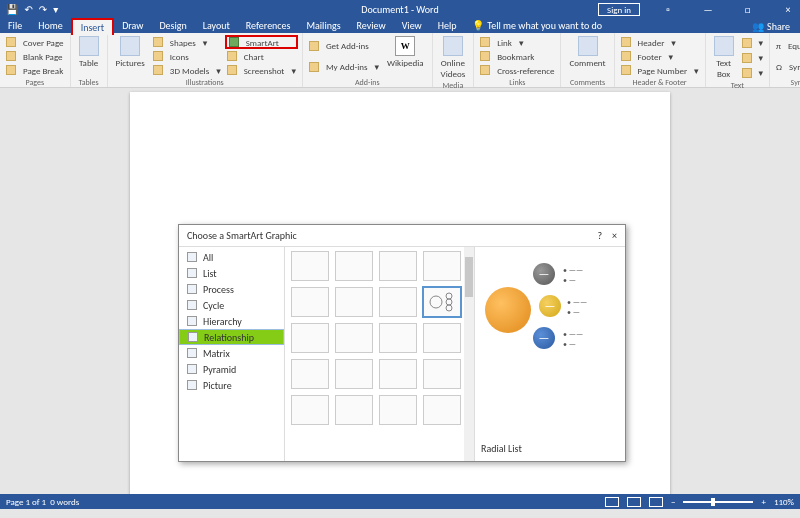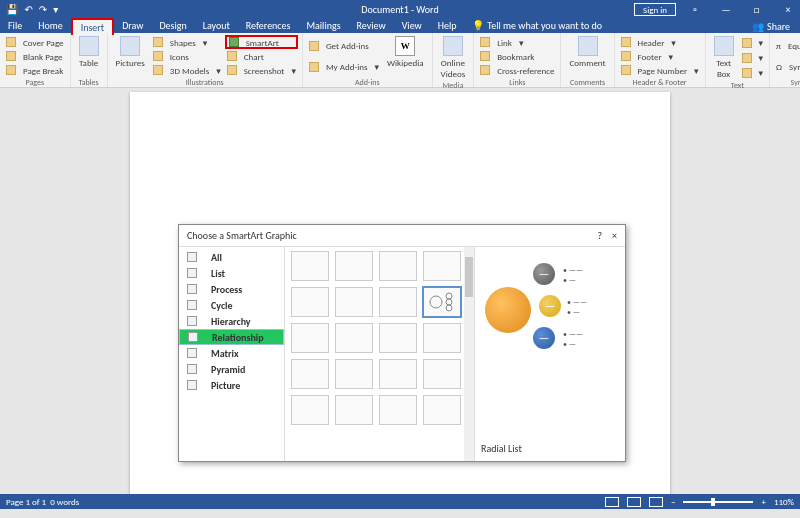--- a/index.html
+++ b/index.html
@@ -1,20 +1,20 @@
 <!DOCTYPE html>
 <html><head>
 <meta charset="utf-8">
 <style>
   * { box-sizing: border-box; margin: 0; padding: 0; font-family: "Segoe UI", Calibri, sans-serif; }
   html, body { width: 800px; height: 518px; overflow: hidden; background: #e6e6e6; }
   .titlebar { height: 18px; background: #2b579a; color: #fff; display:flex; align-items:center; font-size:10px; position:relative; }
   .titlebar .qat { display:flex; gap:6px; padding:0 6px; align-items:center; }
   .titlebar .doc-title { position:absolute; left:50%; transform:translateX(-50%); }
-  .titlebar .right { position:absolute; right:0; display:flex; align-items:center; gap:7px; }
+  .titlebar .right { position:absolute; right:0; display:flex; align-items:center; gap:16px; }
   .titlebar .signin { border:1px solid #fff; padding:0 8px; font-size:9px; height:13px; line-height:11px; }
   .titlebar .winbtn { width:24px; text-align:center; }
   .tabs { height:15px; background:#2b579a; color:#fff; display:flex; font-size:10px; align-items:flex-end; position:relative;}
   .tab { padding:0 8px; height:15px; line-height:15px; cursor:pointer; }
   .tab.active { background:#f3f3f3; color:#2b579a; border:2px solid #d00; border-bottom:none; height:17px; line-height:15px; margin-bottom:-2px;}
   .share { position:absolute; right:4px; color:#fff; font-size:10px; padding:0 6px;}
   .ribbon { height:55px; background:#f3f3f3; border-bottom:1px solid #d0d0d0; display:flex; font-size:9px; color:#444; }
   .group { border-right:1px solid #e0e0e0; padding:2px 4px 0 4px; display:flex; flex-direction:column; }
   .group .body { flex:1; display:flex; gap:2px; }
   .group .label { text-align:center; font-size:8px; color:#666; height:10px; }
@@ -31,23 +31,23 @@
   .viewbtn { width:14px; height:10px; border:1px solid #fff; }
   .slider { width:70px; height:2px; background:#fff; position:relative;}
   .slider::after{content:"";position:absolute;width:4px;height:8px;background:#fff;top:-3px;left:28px;}
 
   .dialog { position:absolute; left:178px; top:136px; width:448px; height:238px; background:#fff; border:1px solid #888; box-shadow:2px 2px 6px rgba(0,0,0,.35); display:flex; flex-direction:column; font-size:10px; color:#333; }
   .dlg-title { height:22px; display:flex; align-items:center; padding:0 8px; border-bottom:1px solid #ddd; }
   .dlg-title .t { font-size:10px; }
   .dlg-title .sp { margin-left:auto; display:flex; gap:10px; }
   .dlg-body { flex:1; display:flex; overflow:hidden; }
   .catlist { width:106px; border-right:1px solid #ddd; padding:2px 0; }
-  .cat { display:flex; align-items:center; gap:14px; padding:1px 8px; height:16px;font-weight:bold; }
+  .cat { display:flex; align-items:center; gap:6px; padding:1px 8px; height:16px; }
   .cat .ci { width:10px; height:10px; border:1px solid #999; background:#eef3fa; }
-  .cat.sel { background:#22c55e; border:1px solid #9bbde0; }
+  .cat.sel { background:#84cc16; border:1px solid #9bbde0; }
   .gallery { flex:1; border-right:1px solid #ddd; padding:4px 2px 4px 6px; overflow:hidden; position:relative; }
   .grow { display:flex; gap:6px; margin-bottom:6px; }
   .thumb { width:38px; height:30px; border:1px solid #ccc; background:#fafafa; display:flex; align-items:center; justify-content:center; }
   .thumb.sel { border:1px solid #5b95cf; box-shadow:0 0 0 1px #5b95cf; }
   .sb { position:absolute; right:0; top:0; bottom:0; width:10px; background:#f0f0f0;}
   .sb .th { position:absolute; top:10px; width:8px; left:1px; height:40px; background:#c8c8c8;}
   .preview { width:150px; display:flex; flex-direction:column; padding:6px; }
   .pv-img { flex:1; position:relative; }
   .ball { position:absolute; border-radius:50%; }
   .pv-name { font-size:10px; margin-top:4px; }

